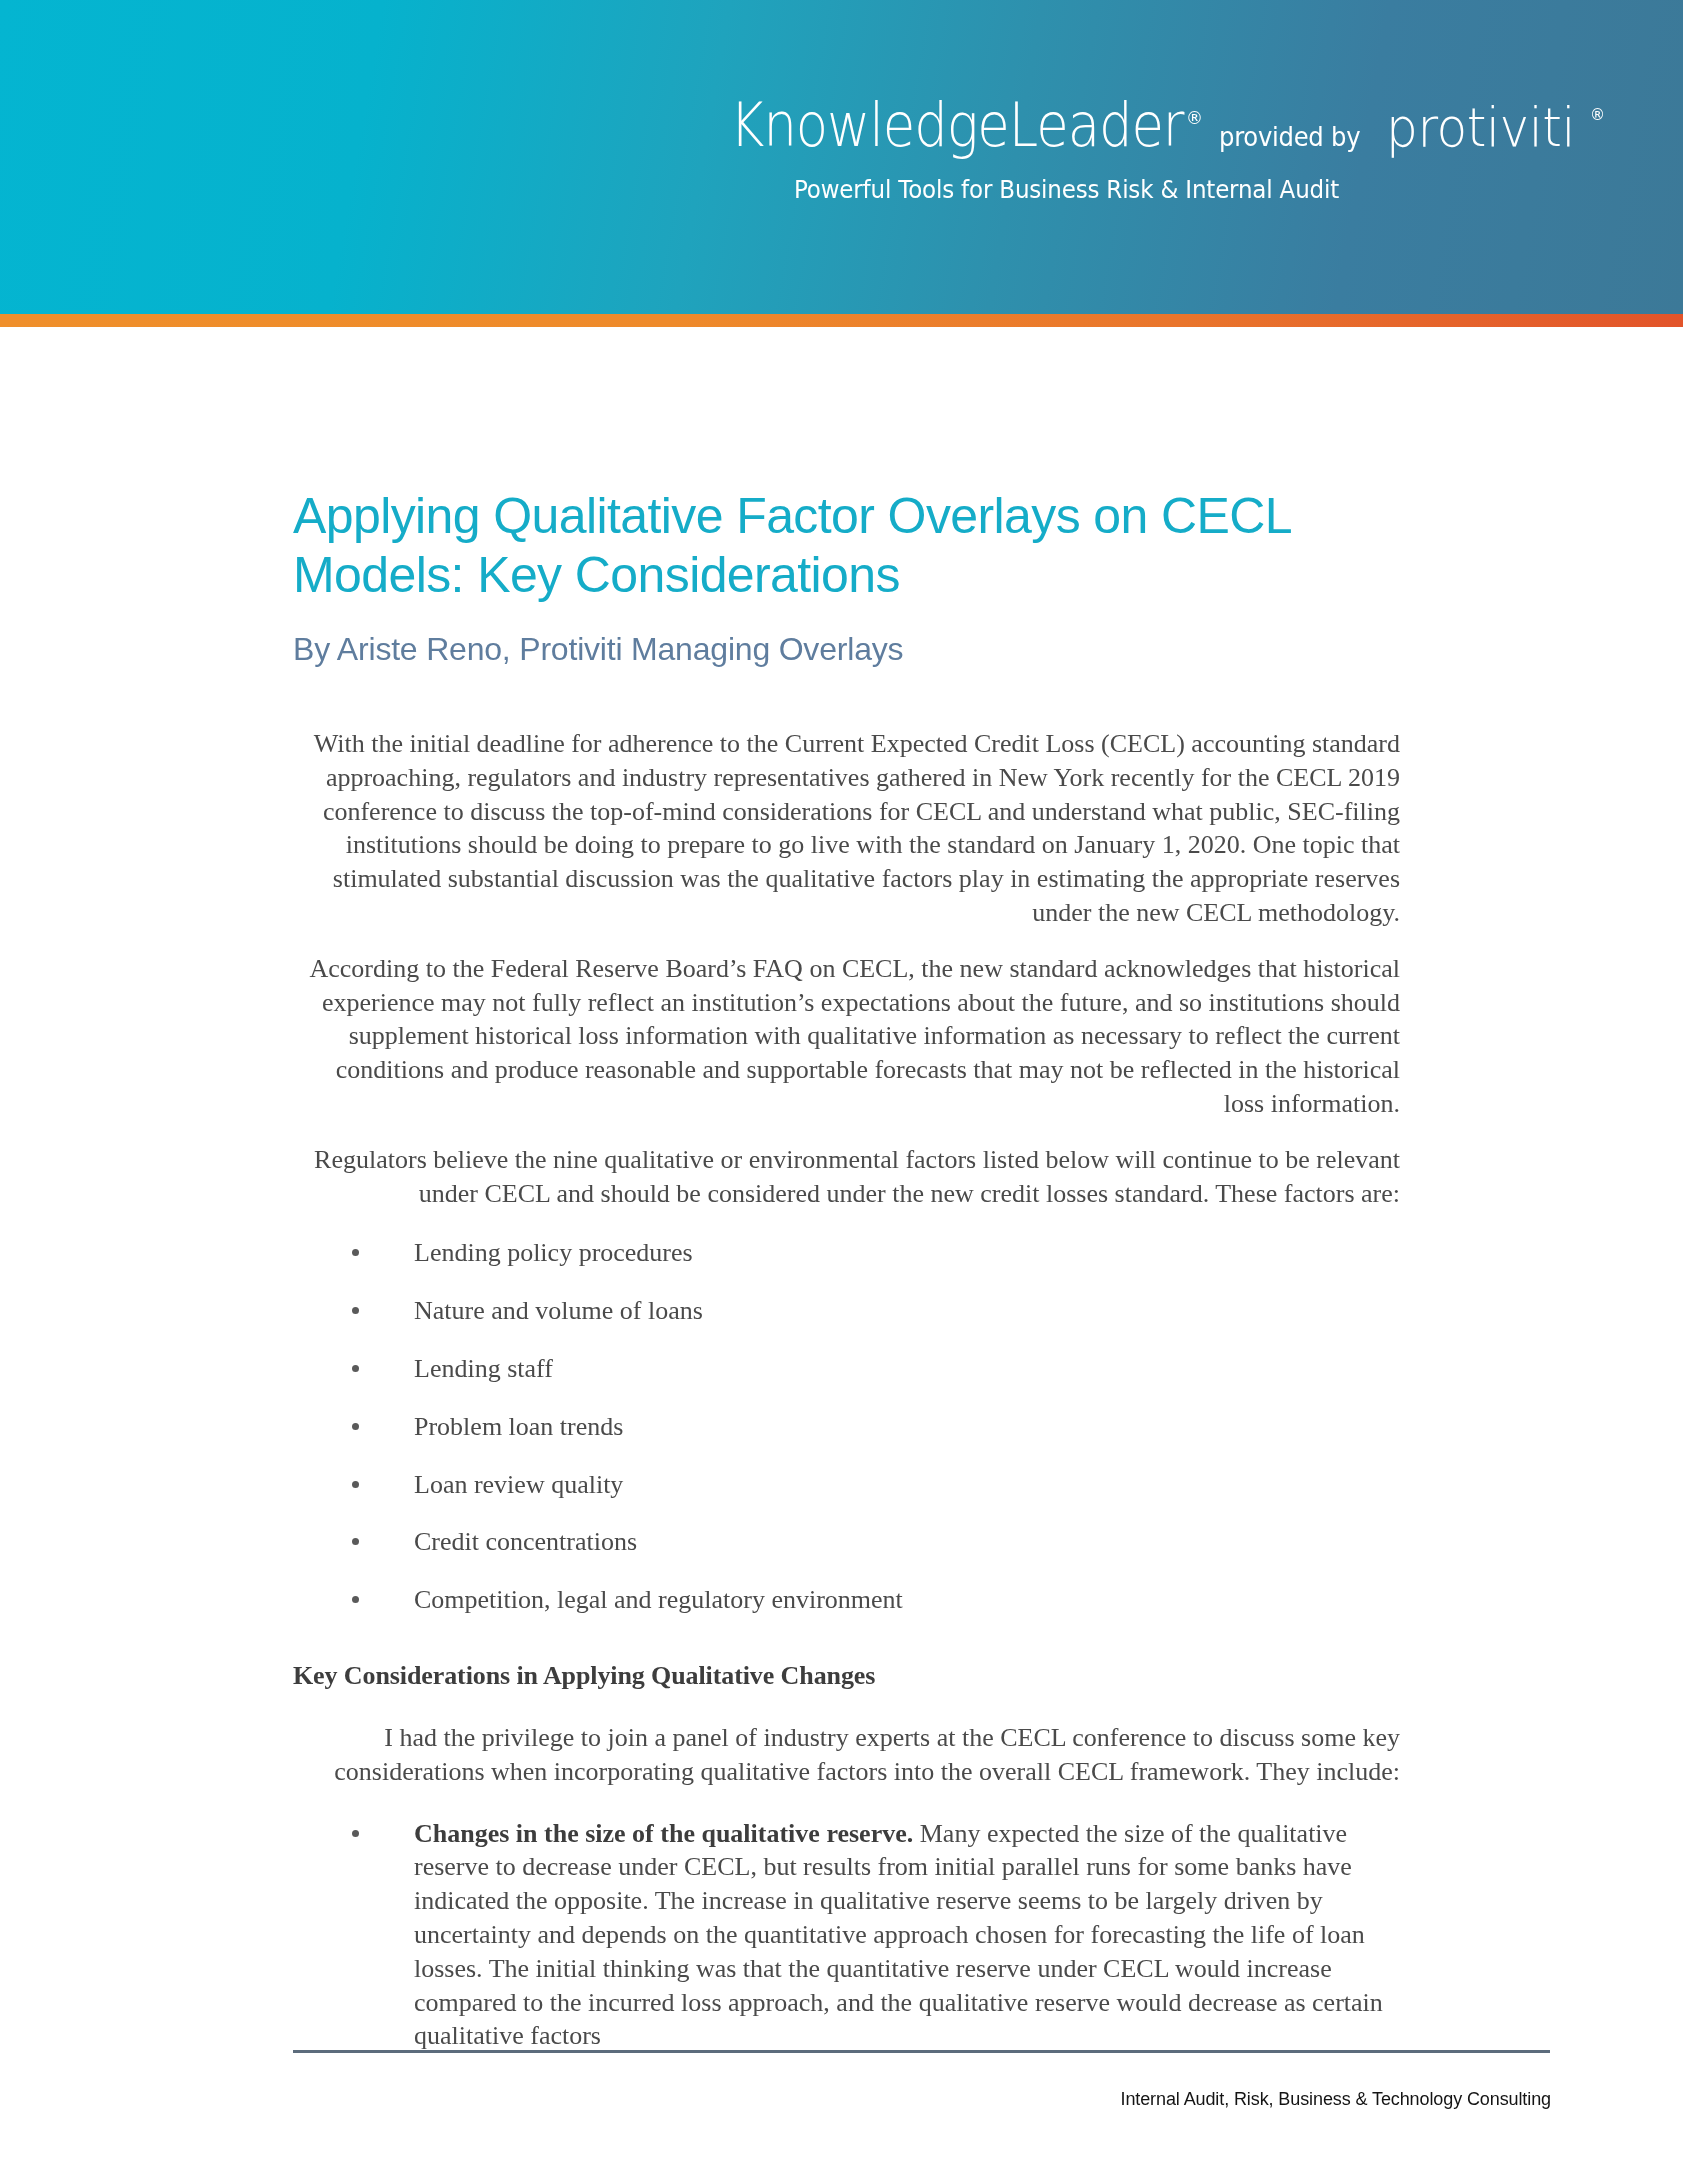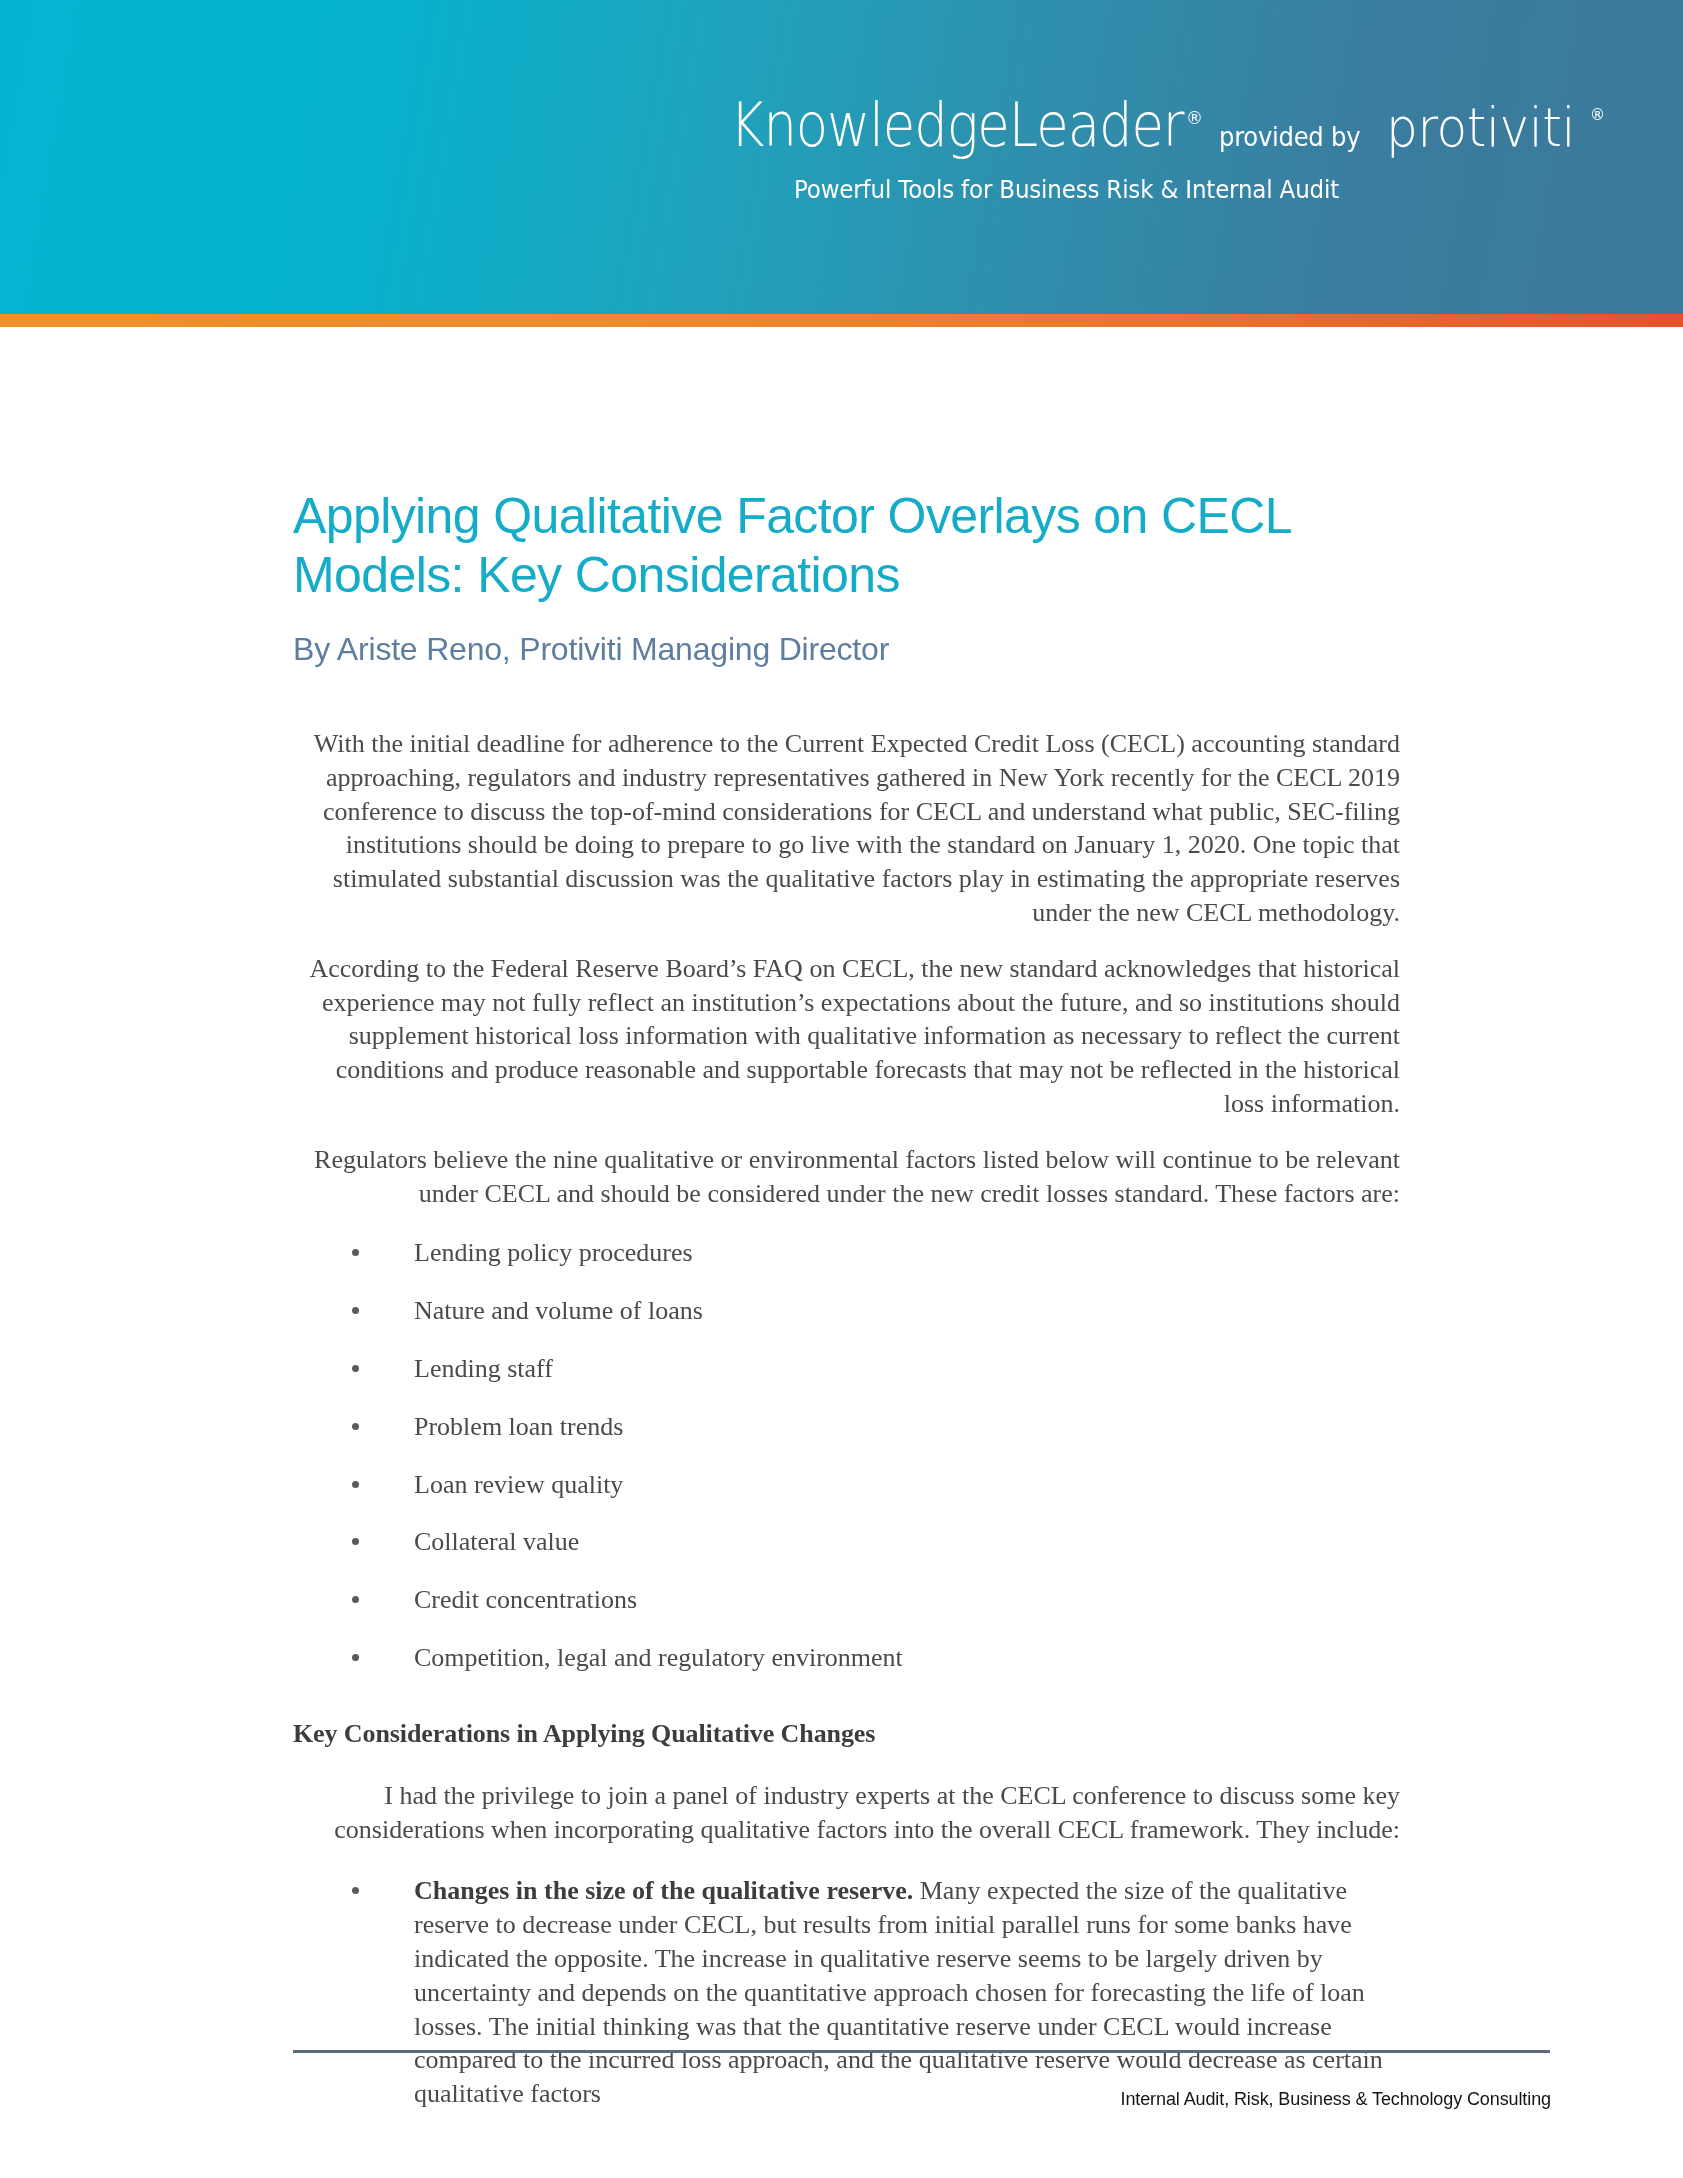--- a/index.html
+++ b/index.html
@@ -245,34 +245,33 @@
     </div>
     <div class="tagline">Powerful Tools for Business Risk &amp; Internal Audit</div>
   </div>
 </div>
 <div class="orange-rule"></div>
 
 <div class="page">
   <div class="content">
 
     <h1 class="doc-title">Applying Qualitative Factor Overlays on CECL Models: Key Considerations</h1>
-    <div class="byline">By Ariste Reno, Protiviti Managing Director</div>
+    <div class="byline">By Ariste Reno, Protiviti Managing Overlays</div>
 
     <div class="body-block">
       <p class="para">With the initial deadline for adherence to the Current Expected Credit Loss (CECL) accounting standard approaching, regulators and industry representatives gathered in New York recently for the CECL 2019 conference to discuss the top-of-mind considerations for CECL and understand what public, SEC-filing institutions should be doing to prepare to go live with the standard on January 1, 2020. One topic that stimulated substantial discussion was the qualitative factors play in estimating the appropriate reserves under the new CECL methodology.</p>
       <p class="para">According to the Federal Reserve Board’s FAQ on CECL, the new standard acknowledges that historical experience may not fully reflect an institution’s expectations about the future, and so institutions should supplement historical loss information with qualitative information as necessary to reflect the current conditions and produce reasonable and supportable forecasts that may not be reflected in the historical loss information.</p>
       <p class="para">Regulators believe the nine qualitative or environmental factors listed below will continue to be relevant under CECL and should be considered under the new credit losses standard. These factors are:</p>
 
       <ul class="factors">
         <li><span class="bullet-dot"></span><span>Lending policy procedures</span></li>
         <li><span class="bullet-dot"></span><span>Nature and volume of loans</span></li>
         <li><span class="bullet-dot"></span><span>Lending staff</span></li>
         <li><span class="bullet-dot"></span><span>Problem loan trends</span></li>
         <li><span class="bullet-dot"></span><span>Loan review quality</span></li>
-        <li><span class="bullet-dot"></span><span>Collateral value</span></li>
         <li><span class="bullet-dot"></span><span>Credit concentrations</span></li>
         <li><span class="bullet-dot"></span><span>Competition, legal and regulatory environment</span></li>
       </ul>
 
       <h2 class="section-heading">Key Considerations in Applying Qualitative Changes</h2>
 
       <p class="para" style="margin-top:30px;">I had the privilege to join a panel of industry experts at the CECL conference to discuss some key considerations when incorporating qualitative factors into the overall CECL framework. They include:</p>
 
       <ul class="key-list">
         <li>

